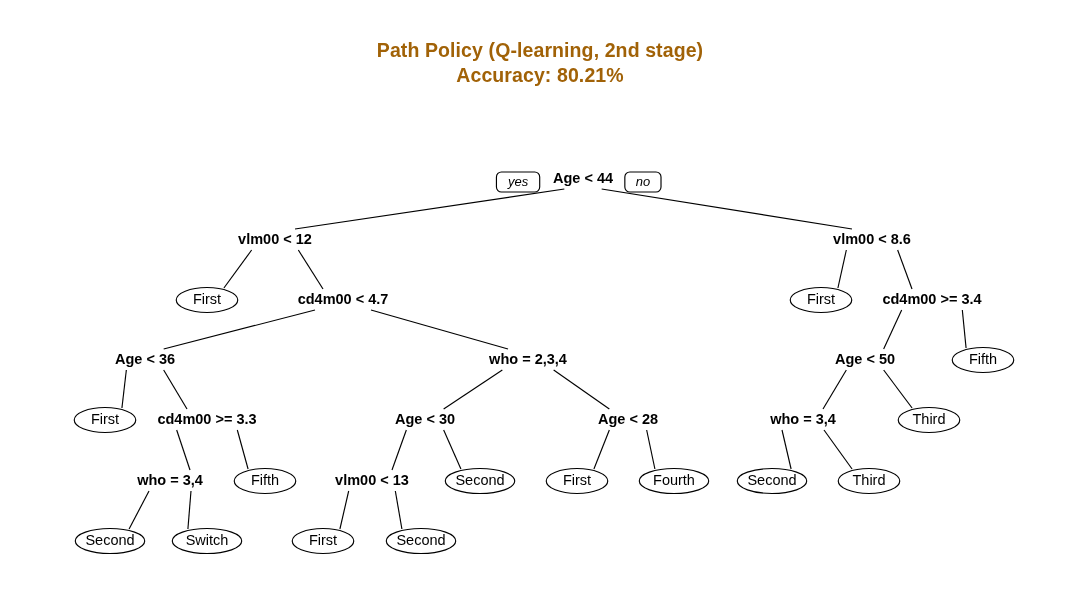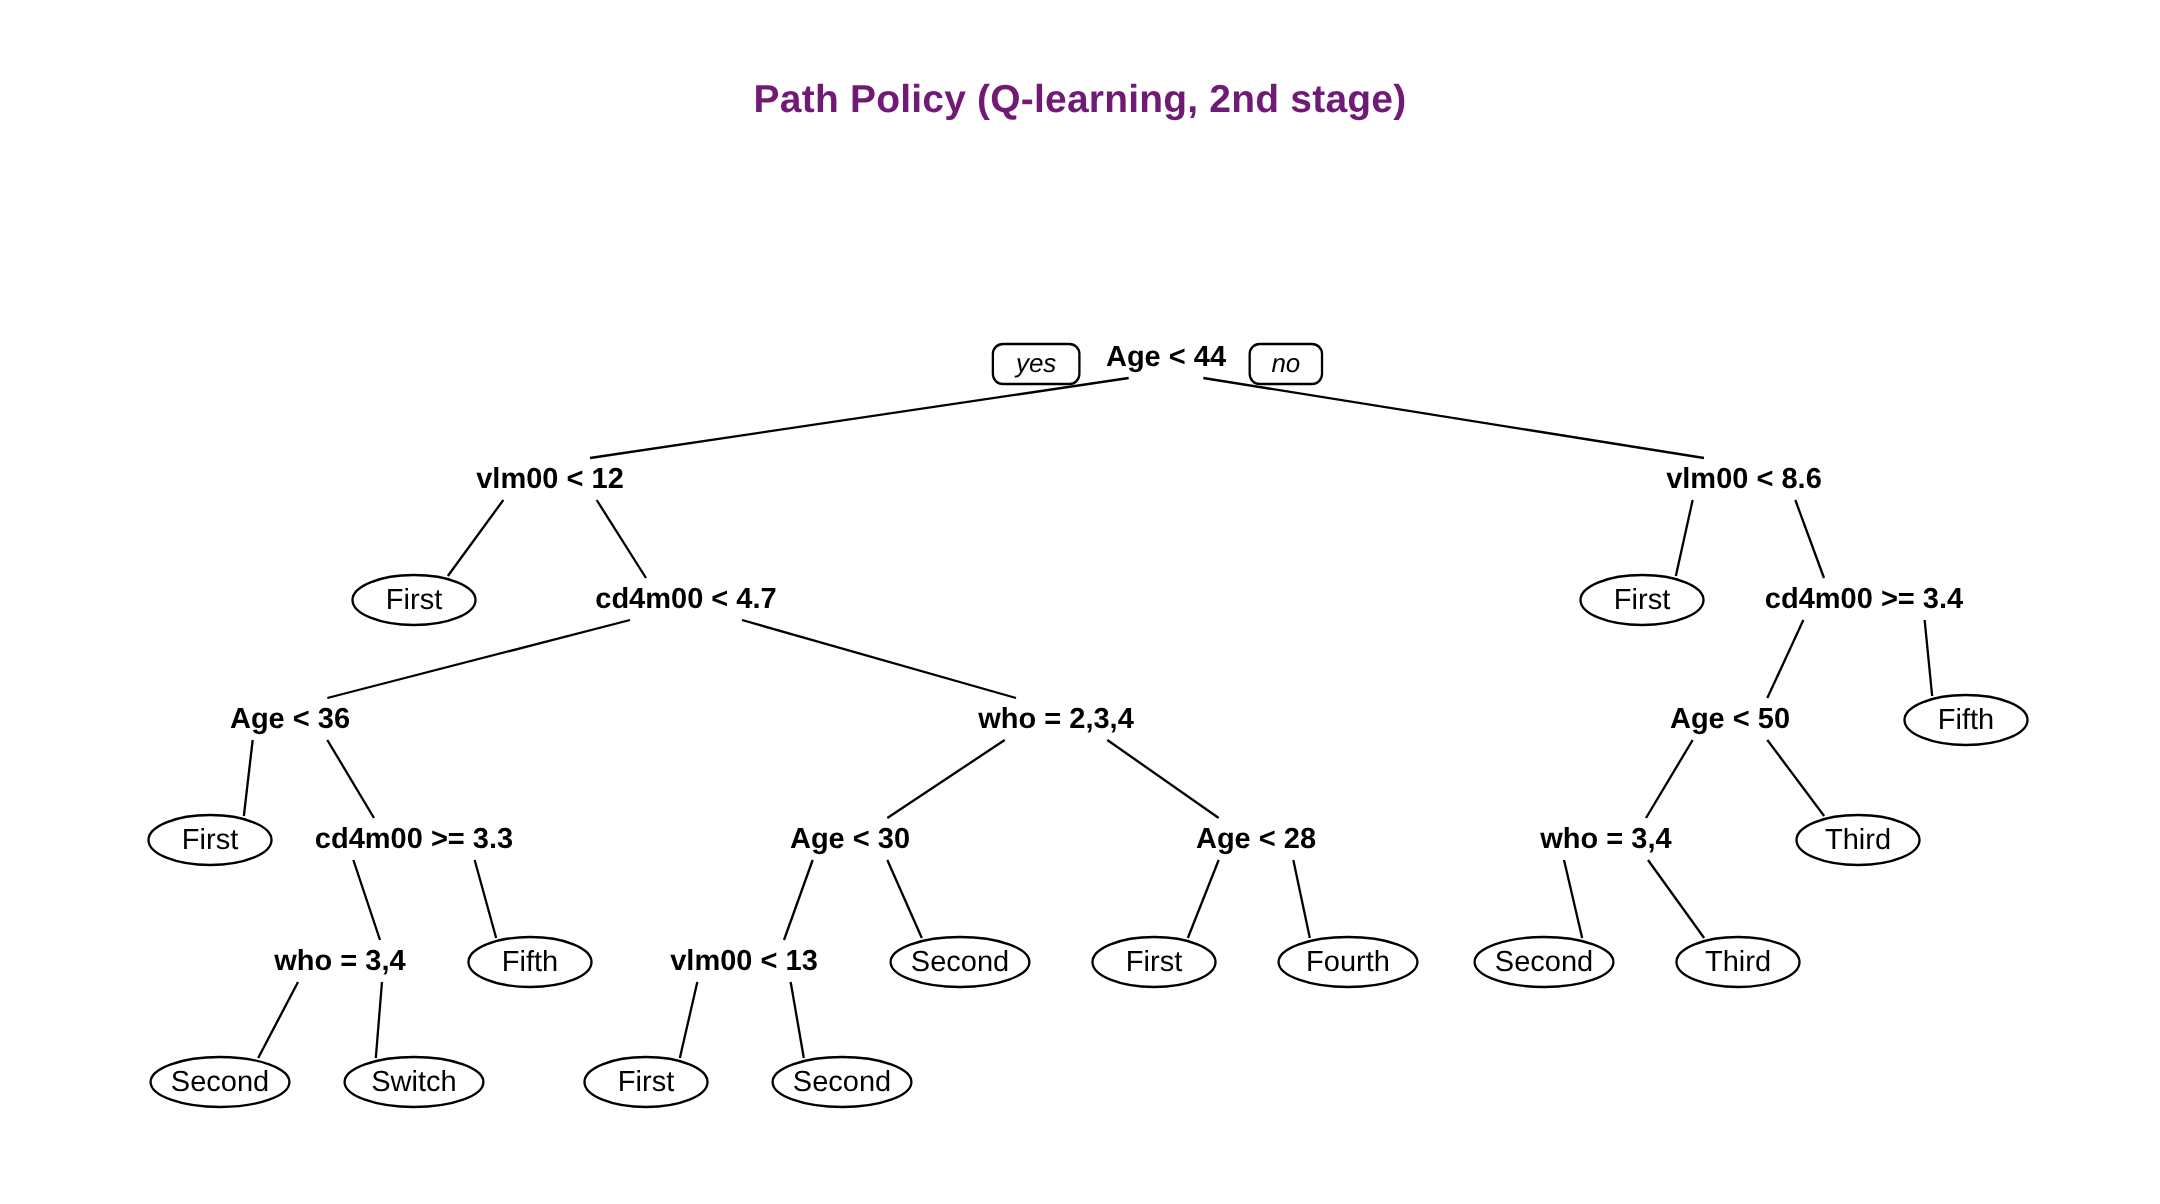--- a/index.html
+++ b/index.html
@@ -27,21 +27,21 @@
     left: 0;
     width: 1080px;
     text-align: center;
   }
   .title-line {
     font-family: "Liberation Sans", sans-serif;
     font-weight: bold;
     font-size: 19.5px;
     line-height: 25px;
     letter-spacing: 0.1px;
-    color: #701a75;
+    color: #a16207;
   }
   svg.tree-canvas {
     position: absolute;
     top: 0;
     left: 0;
     width: 1080px;
     height: 602px;
   }
   .branch-line {
     stroke: #000000;
@@ -82,20 +82,21 @@
     dominant-baseline: middle;
   }
 </style>
 </head>
 <body>
 
 <div id="plot-root">
 
   <div class="title-block">
     <div class="title-line">Path Policy (Q-learning, 2nd stage)</div>
+    <div class="title-line">Accuracy: 80.21%</div>
   </div>
 
   <svg class="tree-canvas" viewBox="0 0 1080 602">
     <g id="edge-layer">
         <line x1="564.34" y1="189.00" x2="295.00" y2="229.00" class="branch-line"></line>
         <line x1="601.66" y1="189.00" x2="852.00" y2="229.00" class="branch-line"></line>
         <line x1="251.67" y1="250.00" x2="223.92" y2="288.00" class="branch-line"></line>
         <line x1="298.33" y1="250.00" x2="323.00" y2="289.00" class="branch-line"></line>
         <line x1="846.34" y1="250.00" x2="837.92" y2="288.00" class="branch-line"></line>
         <line x1="897.66" y1="250.00" x2="912.00" y2="289.00" class="branch-line"></line>

